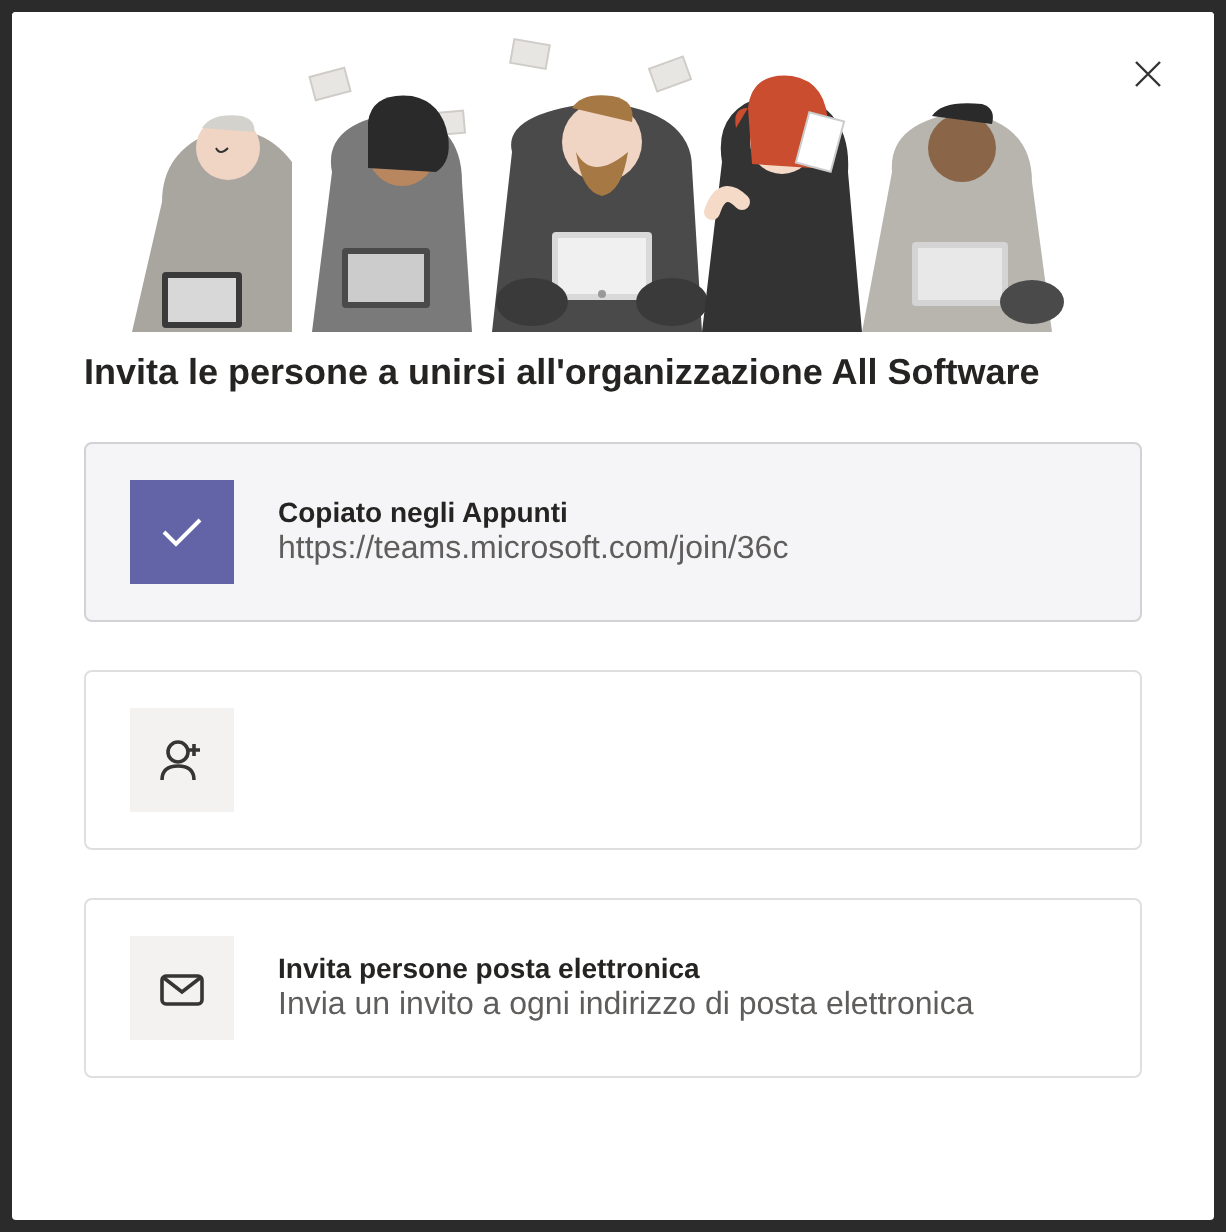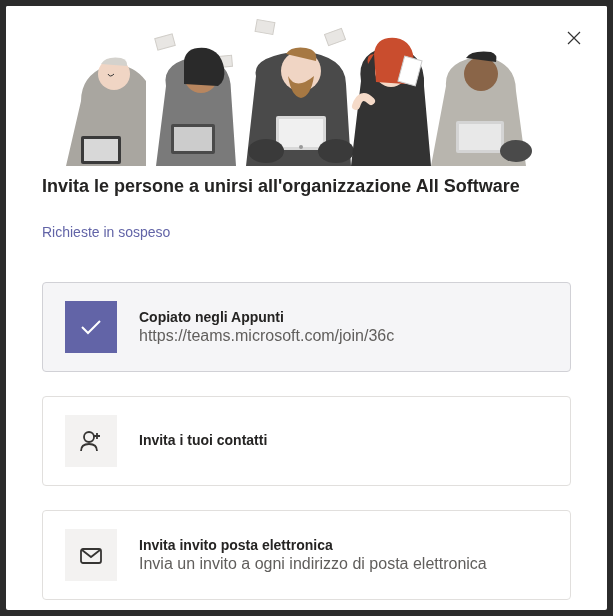--- a/index.html
+++ b/index.html
@@ -41,21 +41,21 @@
       overflow: hidden;
       background: #fff;
     }
     .content {
       padding: 10px 36px 24px 36px;
     }
     .title {
       font-size: 18px;
       font-weight: 700;
       color: #252423;
-      margin-bottom: 26px;
+      margin-bottom: 10px;
     }
     .pending-link {
       font-size: 14px;
       color: #6264A7;
       margin-bottom: 18px;
       cursor: pointer;
       display: inline-block;
     }
     .option-card {
       border: 1px solid #e1dfdd;
@@ -177,21 +177,20 @@
         <path d="M 460 52 Q 465 44 485 46 Q 492 48 490 56" fill="#2a2a2a"></path>
         <rect x="450" y="115" width="48" height="32" fill="#d4d4d4" rx="2"></rect>
         <rect x="453" y="118" width="42" height="26" fill="#e8e8e8"></rect>
         <ellipse cx="510" cy="145" rx="16" ry="11" fill="#4a4a4a"></ellipse>
       </g>
     </svg>
   </div>
 
   <div class="content">
     <h1 class="title">Invita le persone a unirsi all'organizzazione All Software</h1>
-    <div class="pending-link">Richieste in sospeso</div>
 
     <div class="option-card highlighted">
       <div class="icon-box purple">
         <svg width="28" height="28" viewBox="0 0 28 28">
             <path d="M5 14 L11 20 L23 8" stroke="#fff" stroke-width="2" fill="none"></path>
           </svg>
       </div>
       <div class="option-text">
         <div class="option-title">Copiato negli Appunti</div>
         <div class="option-subtitle">https://teams.microsoft.com/join/36c</div>
@@ -200,31 +199,30 @@
 
     <div class="option-card">
       <div class="icon-box gray">
         <svg width="28" height="28" viewBox="0 0 28 28">
           <circle cx="12" cy="10" r="5" stroke="#363533" stroke-width="1.8" fill="none"></circle>
           <path d="M 4 24 Q 4 17 12 17 Q 20 17 20 24" stroke="#363533" stroke-width="1.8" fill="none"></path>
           <path d="M 20 6 L 20 12 M 17 9 L 23 9" stroke="#363533" stroke-width="1.8"></path>
         </svg>
       </div>
       <div class="option-text">
-        <div class="option-title">Invita i tuoi contatti</div>
       </div>
     </div>
 
     <div class="option-card">
       <div class="icon-box gray">
         <svg width="28" height="28" viewBox="0 0 28 28">
           <rect x="4" y="8" width="20" height="14" rx="2" stroke="#363533" stroke-width="1.8" fill="none"></rect>
           <path d="M 5 9 L 14 16 L 23 9" stroke="#363533" stroke-width="1.8" fill="none"></path>
         </svg>
       </div>
       <div class="option-text">
-        <div class="option-title">Invita invito posta elettronica</div>
+        <div class="option-title">Invita persone posta elettronica</div>
         <div class="option-subtitle">Invia un invito a ogni indirizzo di posta elettronica</div>
       </div>
     </div>
 
   </div>
 </div>
 
 </body></html>

